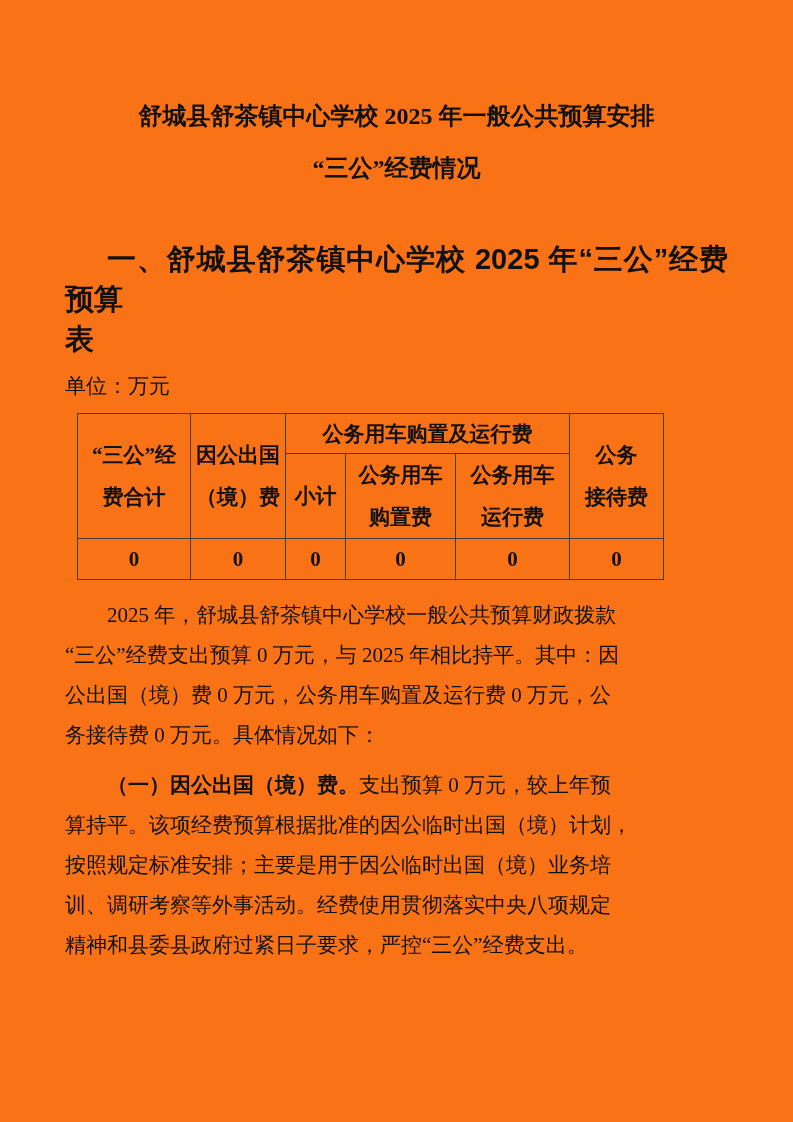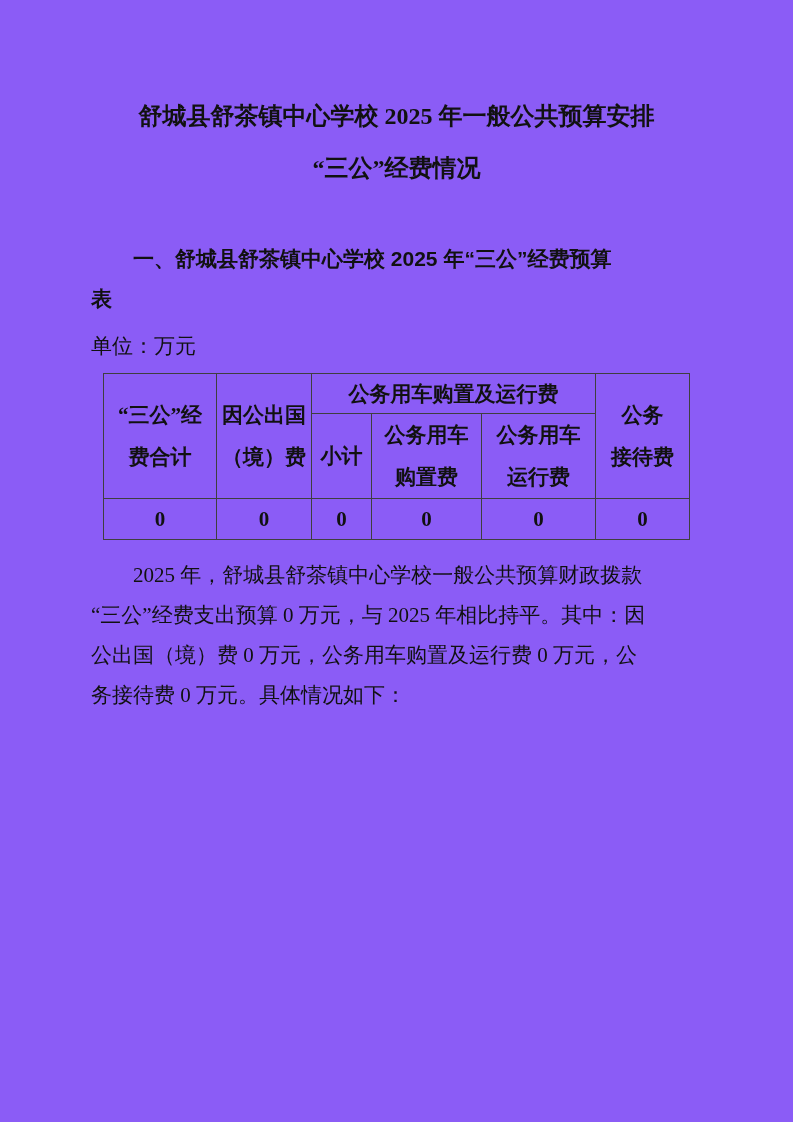--- a/index.html
+++ b/index.html
@@ -1,41 +1,41 @@
 <!DOCTYPE html>
 <html><head>
 <meta charset="utf-8">
 <style>
   html, body { margin: 0; padding: 0; background: #e9e9e9; }
   .page {
     position: relative;
     width: 793px;
     height: 1122px;
     margin: 0 auto;
-    background: #8b5cf6;
+    background: #f97316;
     box-sizing: border-box;
-    padding: 0 91px;
+    padding: 0 65px;
     overflow: hidden;
     color: #111111;
     font-family: "Liberation Serif", "DejaVu Serif", serif;
     font-size: 21px;
   }
   .doc-title {
     margin-top: 90px;
     font-size: 24px;
     font-weight: bold;
     line-height: 52px;
     text-align: center;
     white-space: pre-line;
     font-family: "Liberation Serif", "DejaVu Serif", serif;
   }
   .sec-heading {
     font-family: "Liberation Sans", "DejaVu Sans", sans-serif;
     font-weight: bold;
-    font-size: 21px;
+    font-size: 29px;
     line-height: 40px;
     text-indent: 42px;
     white-space: pre-line;
     text-align: justify;
   }
   .sec-heading.first { margin-top: 45px; }
   .sec-heading.second { margin-top: 8px; }
   .unit-label {
     margin-top: 7px;
     line-height: 40px;
@@ -124,14 +124,19 @@
     </tr>
   </tbody>
     </table>
 
 
   <p class="para p1">2025 年，舒城县舒茶镇中心学校一般公共预算财政拨款
 “三公”经费支出预算 0 万元，与 2025 年相比持平。其中：因
 公出国（境）费 0 万元，公务用车购置及运行费 0 万元，公
 务接待费 0 万元。具体情况如下：</p>
 
+  <p class="para p2"><span class="lead-bold">（一）因公出国（境）费。</span><span>支出预算 0 万元，较上年预
+算持平。该项经费预算根据批准的因公临时出国（境）计划，
+按照规定标准安排；主要是用于因公临时出国（境）业务培
+训、调研考察等外事活动。经费使用贯彻落实中央八项规定
+精神和县委县政府过紧日子要求，严控“三公”经费支出。</span></p>
 
 </div>
 
 </body></html>

